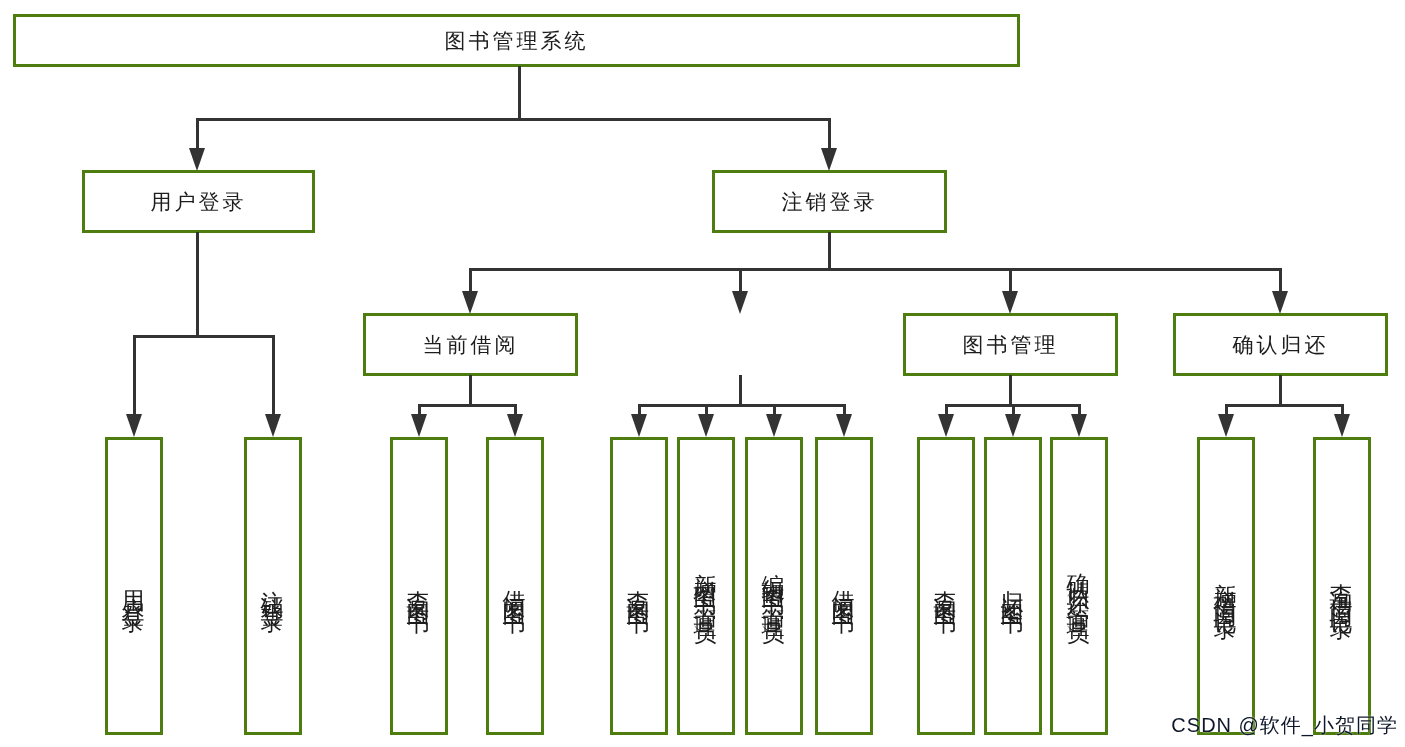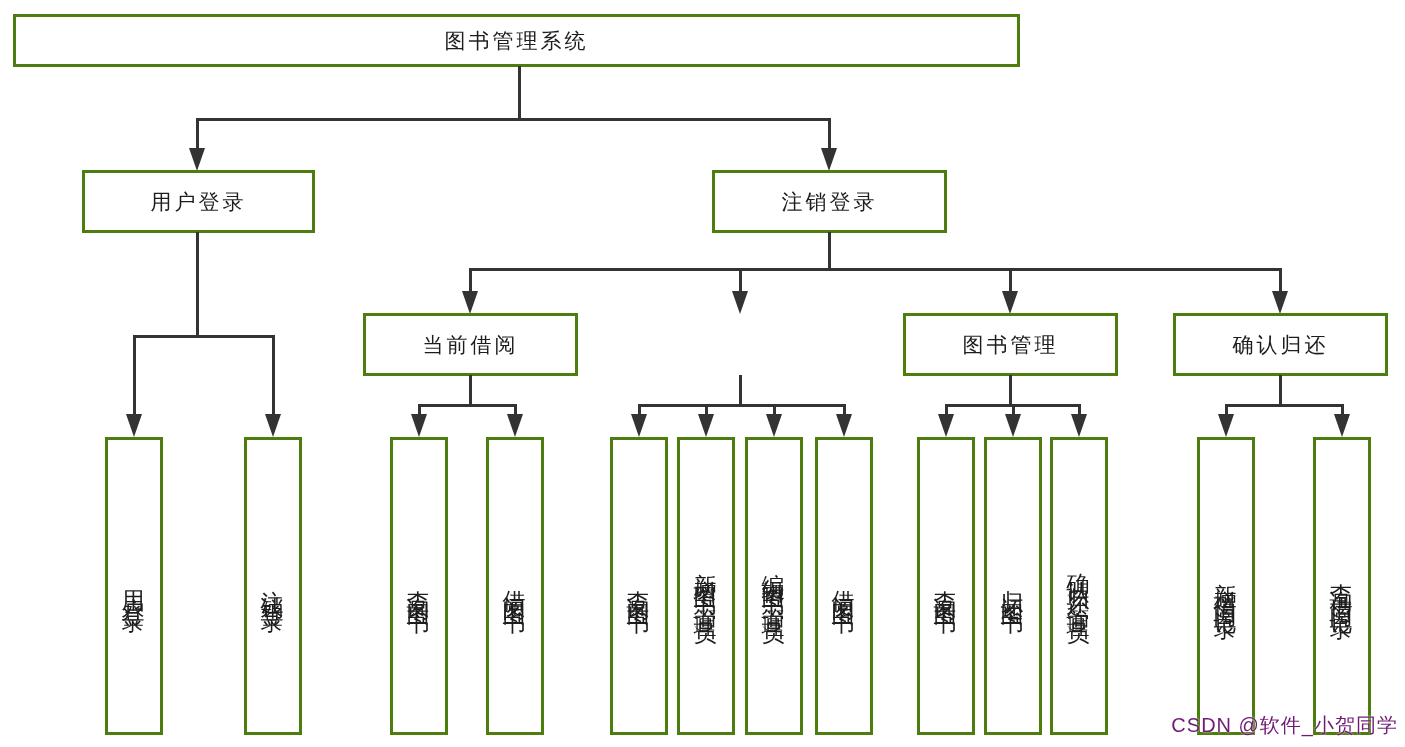--- a/index.html
+++ b/index.html
@@ -42,21 +42,21 @@
     border-right: 8px solid transparent;
     border-top: 23px solid #333333;
   }
   
   .watermark {
     position: absolute;
     top: 712px;
     right: 7px;
     font-size: 20px;
     letter-spacing: 1px;
-    color: #701a75;
+    color: #0f172a;
     text-shadow: 0 0 2px #ffffff;
     z-index: 10;
     white-space: nowrap;
   }
 </style>
 </head>
 <body>
 
 <div class="canvas">
 

